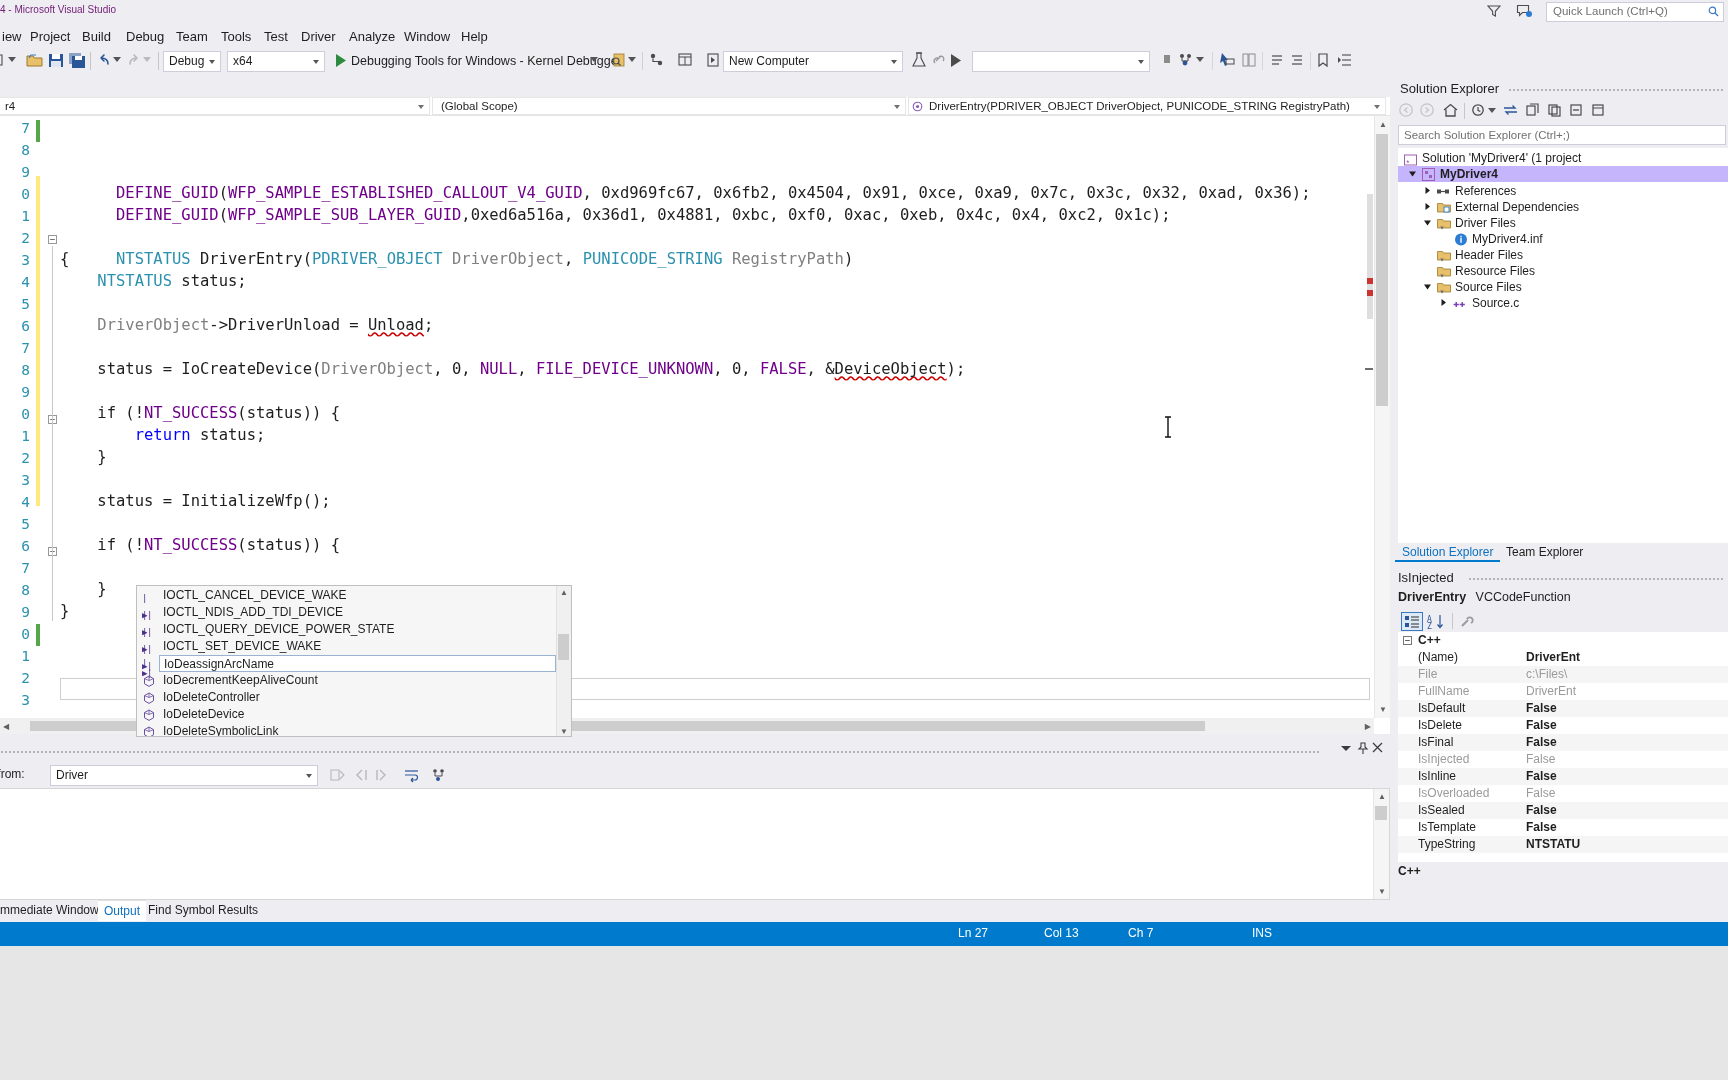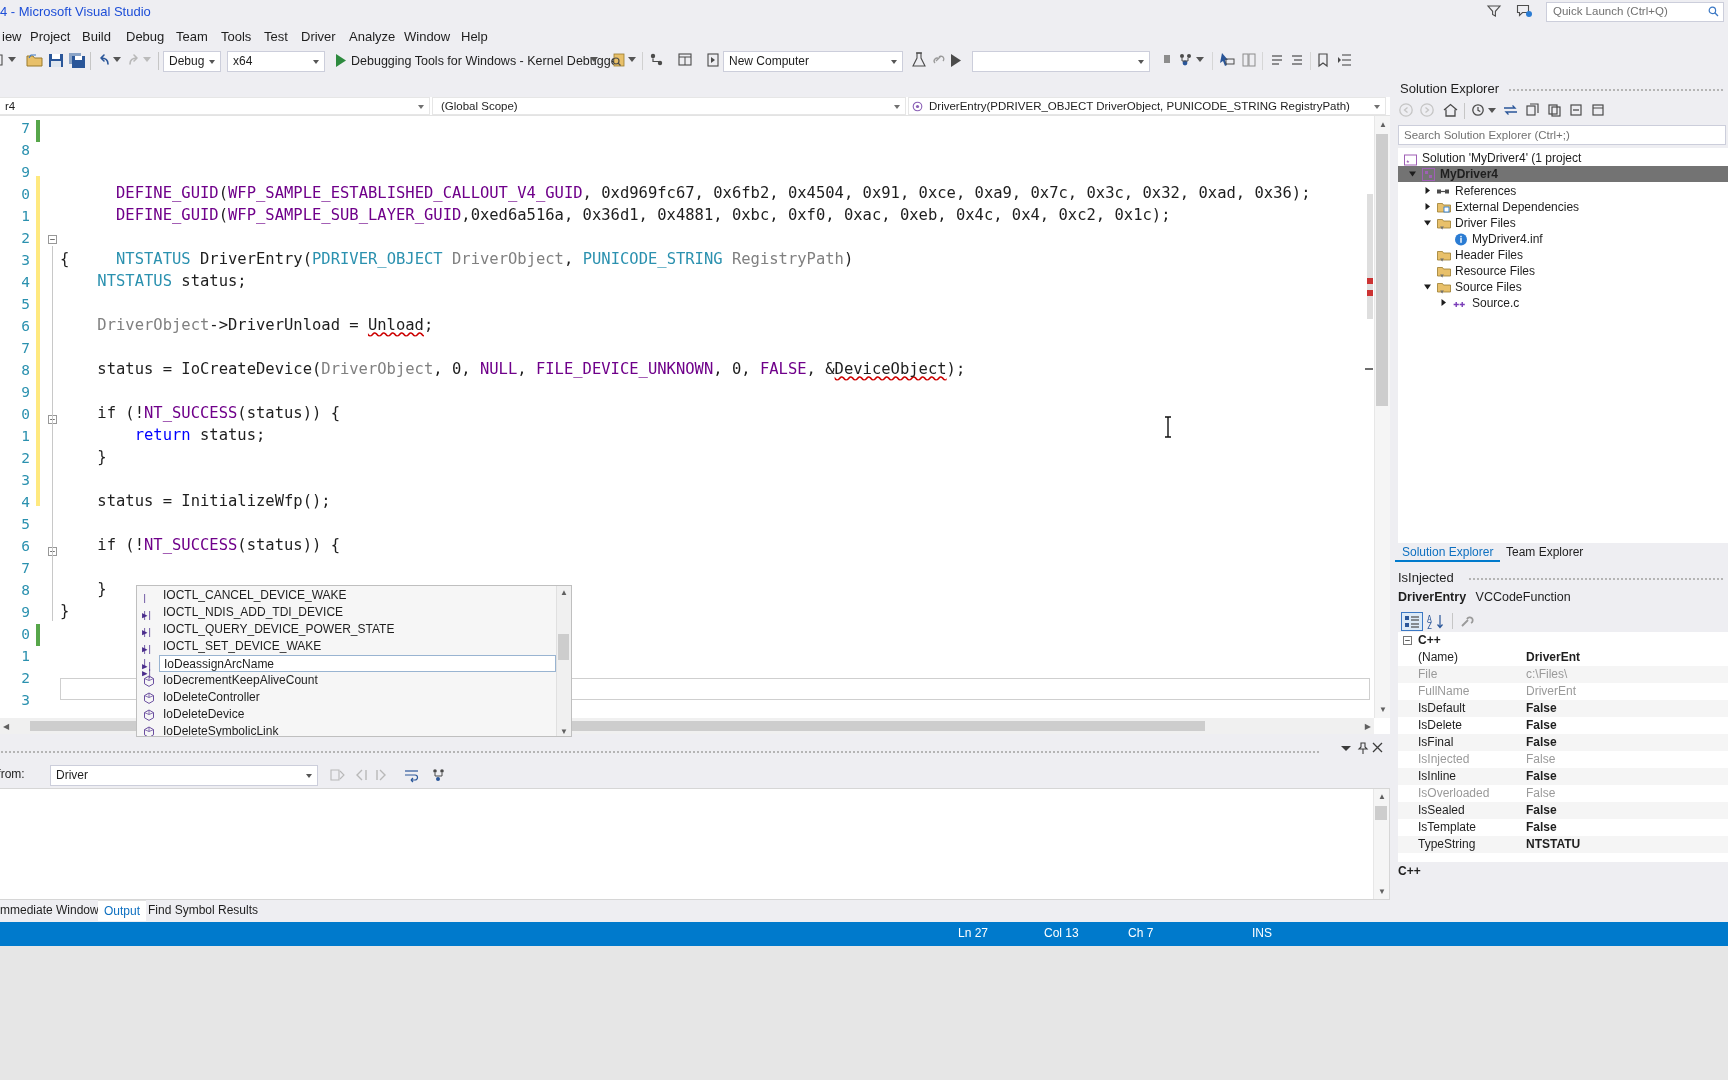--- a/index.html
+++ b/index.html
@@ -8,21 +8,21 @@
     font-family: "Liberation Sans", sans-serif;
     font-size: 12px;
     background: #eeeef2;
     color: #1e1e1e;
     -webkit-font-smoothing: antialiased;
   }
   .app { position:relative; width:1728px; height:1080px; background:#eeeef2; }
 
   
   .titlebar { position:absolute; left:0; top:0; width:1728px; height:26px; background:#eeeef2; }
-  .titlebar .title { position:absolute; left:0; top:4px; font-size:13px; color:#1d4ed8; white-space:nowrap; }
+  .titlebar .title { position:absolute; left:0; top:4px; font-size:10px; color:#701a75; white-space:nowrap; }
   .title-right { position:absolute; right:4px; top:2px; display:flex; align-items:center; gap:10px; }
   .qlaunch {
     width:178px; height:20px; background:#ffffff; border:1px solid #cccedb;
     font-size:11.5px; color:#717171; padding:2px 18px 0 6px; position:relative;
   }
   .qlaunch .mag {
     position:absolute; right:4px; top:3px; width:11px; height:11px;
   }
   .tb-ico { width:20px; height:18px; position:relative; }
 
@@ -136,21 +136,21 @@
   .pane-dots { position:absolute; height:3px;
     background-image:radial-gradient(circle, #b0b0b0 0.7px, transparent 0.8px); background-size:4px 4px; }
 
   .se-toolbar { position:absolute; left:1398px; top:100px; width:325px; height:22px; }
   .se-search {
     position:absolute; left:1398px; top:125px; width:328px; height:20px; background:#fff;
     border:1px solid #cccedb; font-size:11.5px; color:#717171; line-height:18px; padding-left:5px;
   }
   .se-tree { position:absolute; left:1398px; top:148px; width:330px; height:395px; background:#fff; overflow:hidden; }
   .se-row { position:absolute; left:0; width:330px; height:16px; font-size:12px; line-height:16px; color:#1e1e1e; white-space:nowrap; }
-  .se-row.sel { background:#737373; }
+  .se-row.sel { background:#c4b5fd; }
   .se-row .txt { position:absolute; top:0; }
   .se-exp { position:absolute; top:4px; width:8px; height:8px; }
 
   .se-tabs { position:absolute; left:1395px; top:543px; width:333px; height:20px; }
   .se-tab { position:absolute; top:0; height:19px; line-height:19px; font-size:12px; padding:0 7px; white-space:nowrap;}
   .se-tab.active { color:#0e70c0; background:#eeeef2; border-bottom:2px solid #007acc; }
 
   .propshdr { position:absolute; left:1393px; top:570px; width:335px; height:18px; }
   .propsname { position:absolute; left:1398px; top:590px; font-size:12.5px; white-space:nowrap; }
   .props-toolbar { position:absolute; left:1398px; top:612px; width:325px; height:20px; }

